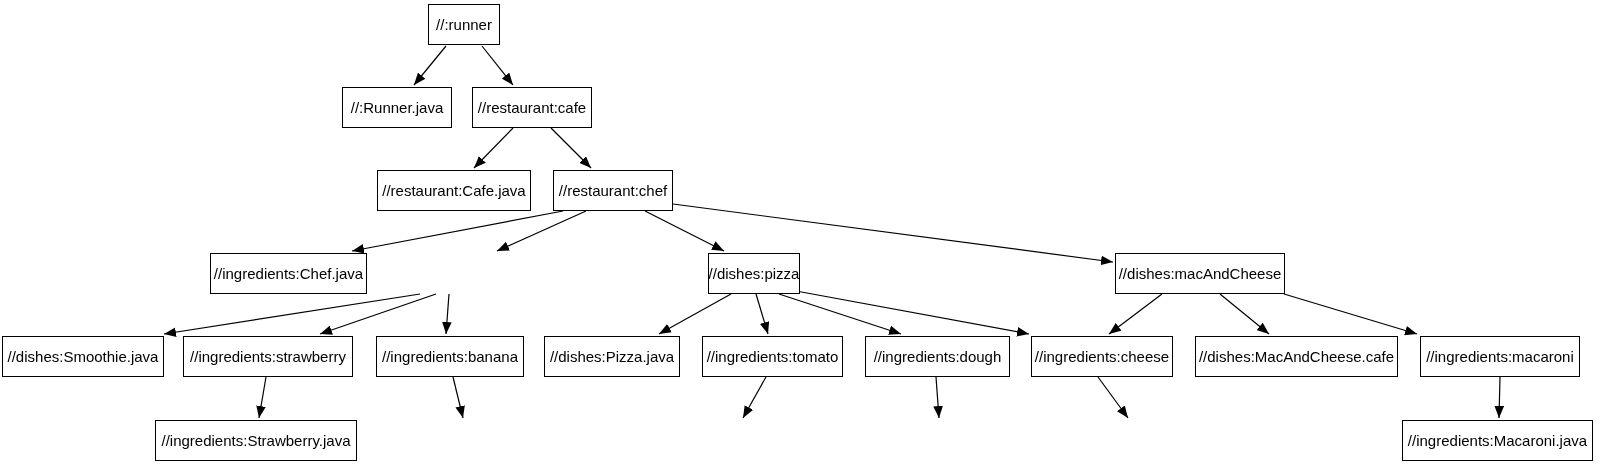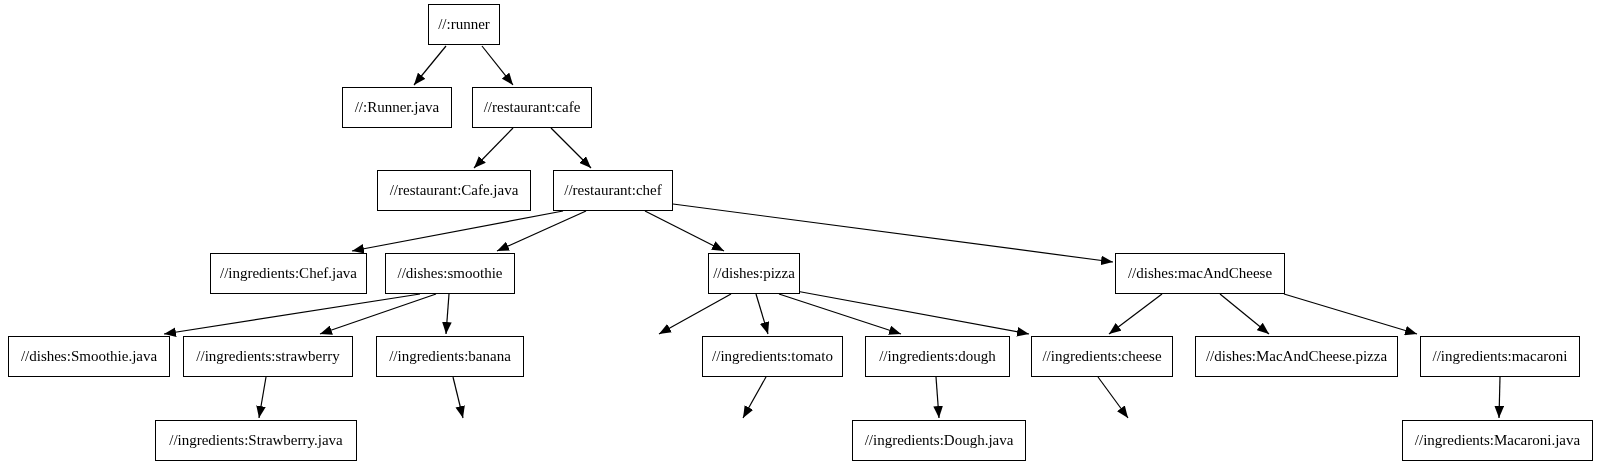--- a/index.html
+++ b/index.html
@@ -5,21 +5,21 @@
   html, body {
     margin: 0;
     padding: 0;
     background: #ffffff;
   }
   .canvas {
     position: relative;
     width: 1600px;
     height: 468px;
     background: #ffffff;
-    font-family: Liberation Serif, serif;
+    font-family: Liberation Sans, sans-serif;
     overflow: hidden;
   }
   .edge-layer {
     position: absolute;
     left: 0;
     top: 0;
     width: 1600px;
     height: 468px;
     z-index: 1;
   }
@@ -79,28 +79,27 @@
     <line class="edge" x1="1098" y1="377" x2="1128" y2="418" marker-end="url(#arrowhead)"></line>
     <line class="edge" x1="1500" y1="377" x2="1499" y2="418" marker-end="url(#arrowhead)"></line>
   </svg>
 
   <div class="node" style="left:428px; top:4px;   width:72px">//:runner</div>
   <div class="node" style="left:342px; top:87px;  width:110px">//:Runner.java</div>
   <div class="node" style="left:472px; top:87px;  width:120px">//restaurant:cafe</div>
   <div class="node" style="left:377px; top:170px; width:154px">//restaurant:Cafe.java</div>
   <div class="node" style="left:553px; top:170px; width:120px">//restaurant:chef</div>
   <div class="node" style="left:210px; top:253px; width:157px">//ingredients:Chef.java</div>
-  <div class="node" style="left:385px; top:253px; width:130px">//dishes:smoothie</div>
   <div class="node" style="left:708px; top:253px; width:92px">//dishes:pizza</div>
   <div class="node" style="left:1115px;top:253px; width:170px">//dishes:macAndCheese</div>
-  <div class="node" style="left:8px;   top:336px; width:162px">//dishes:Smoothie.java</div>
+  <div class="node" style="left:2px;   top:336px; width:162px">//dishes:Smoothie.java</div>
   <div class="node" style="left:183px; top:336px; width:170px">//ingredients:strawberry</div>
   <div class="node" style="left:376px; top:336px; width:148px">//ingredients:banana</div>
+  <div class="node" style="left:544px; top:336px; width:136px">//dishes:Pizza.java</div>
   <div class="node" style="left:702px; top:336px; width:141px">//ingredients:tomato</div>
   <div class="node" style="left:1031px;top:336px; width:142px">//ingredients:cheese</div>
   <div class="node" style="left:865px; top:336px; width:145px">//ingredients:dough</div>
-  <div class="node" style="left:1195px;top:336px; width:203px">//dishes:MacAndCheese.pizza</div>
+  <div class="node" style="left:1195px;top:336px; width:203px">//dishes:MacAndCheese.cafe</div>
   <div class="node" style="left:1420px;top:336px; width:160px">//ingredients:macaroni</div>
   <div class="node" style="left:155px; top:420px; width:202px">//ingredients:Strawberry.java</div>
-  <div class="node" style="left:852px; top:420px; width:174px">//ingredients:Dough.java</div>
   <div class="node" style="left:1402px;top:420px; width:191px">//ingredients:Macaroni.java</div>
 
 </div>
 
 </body></html>

